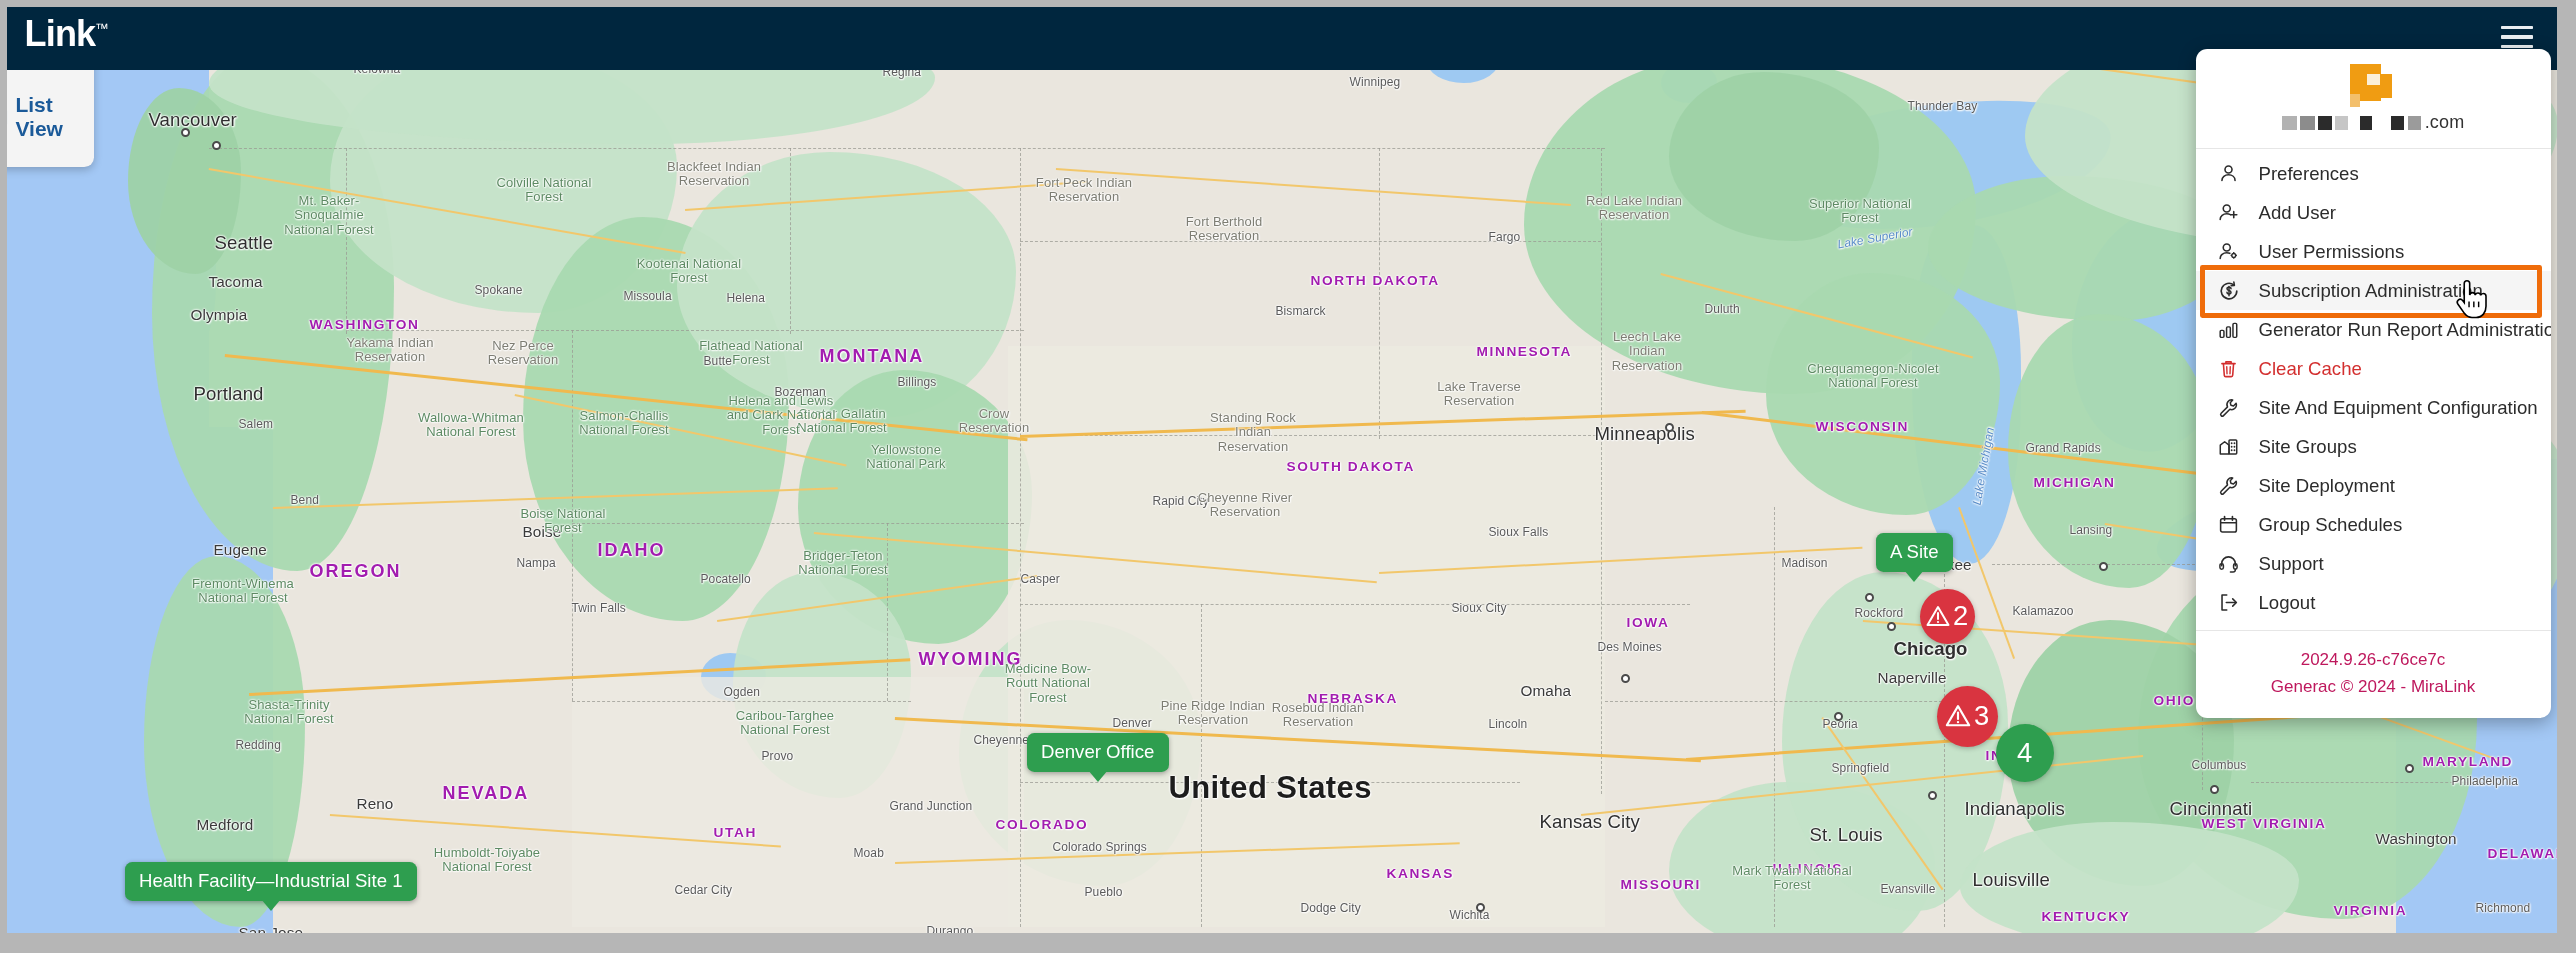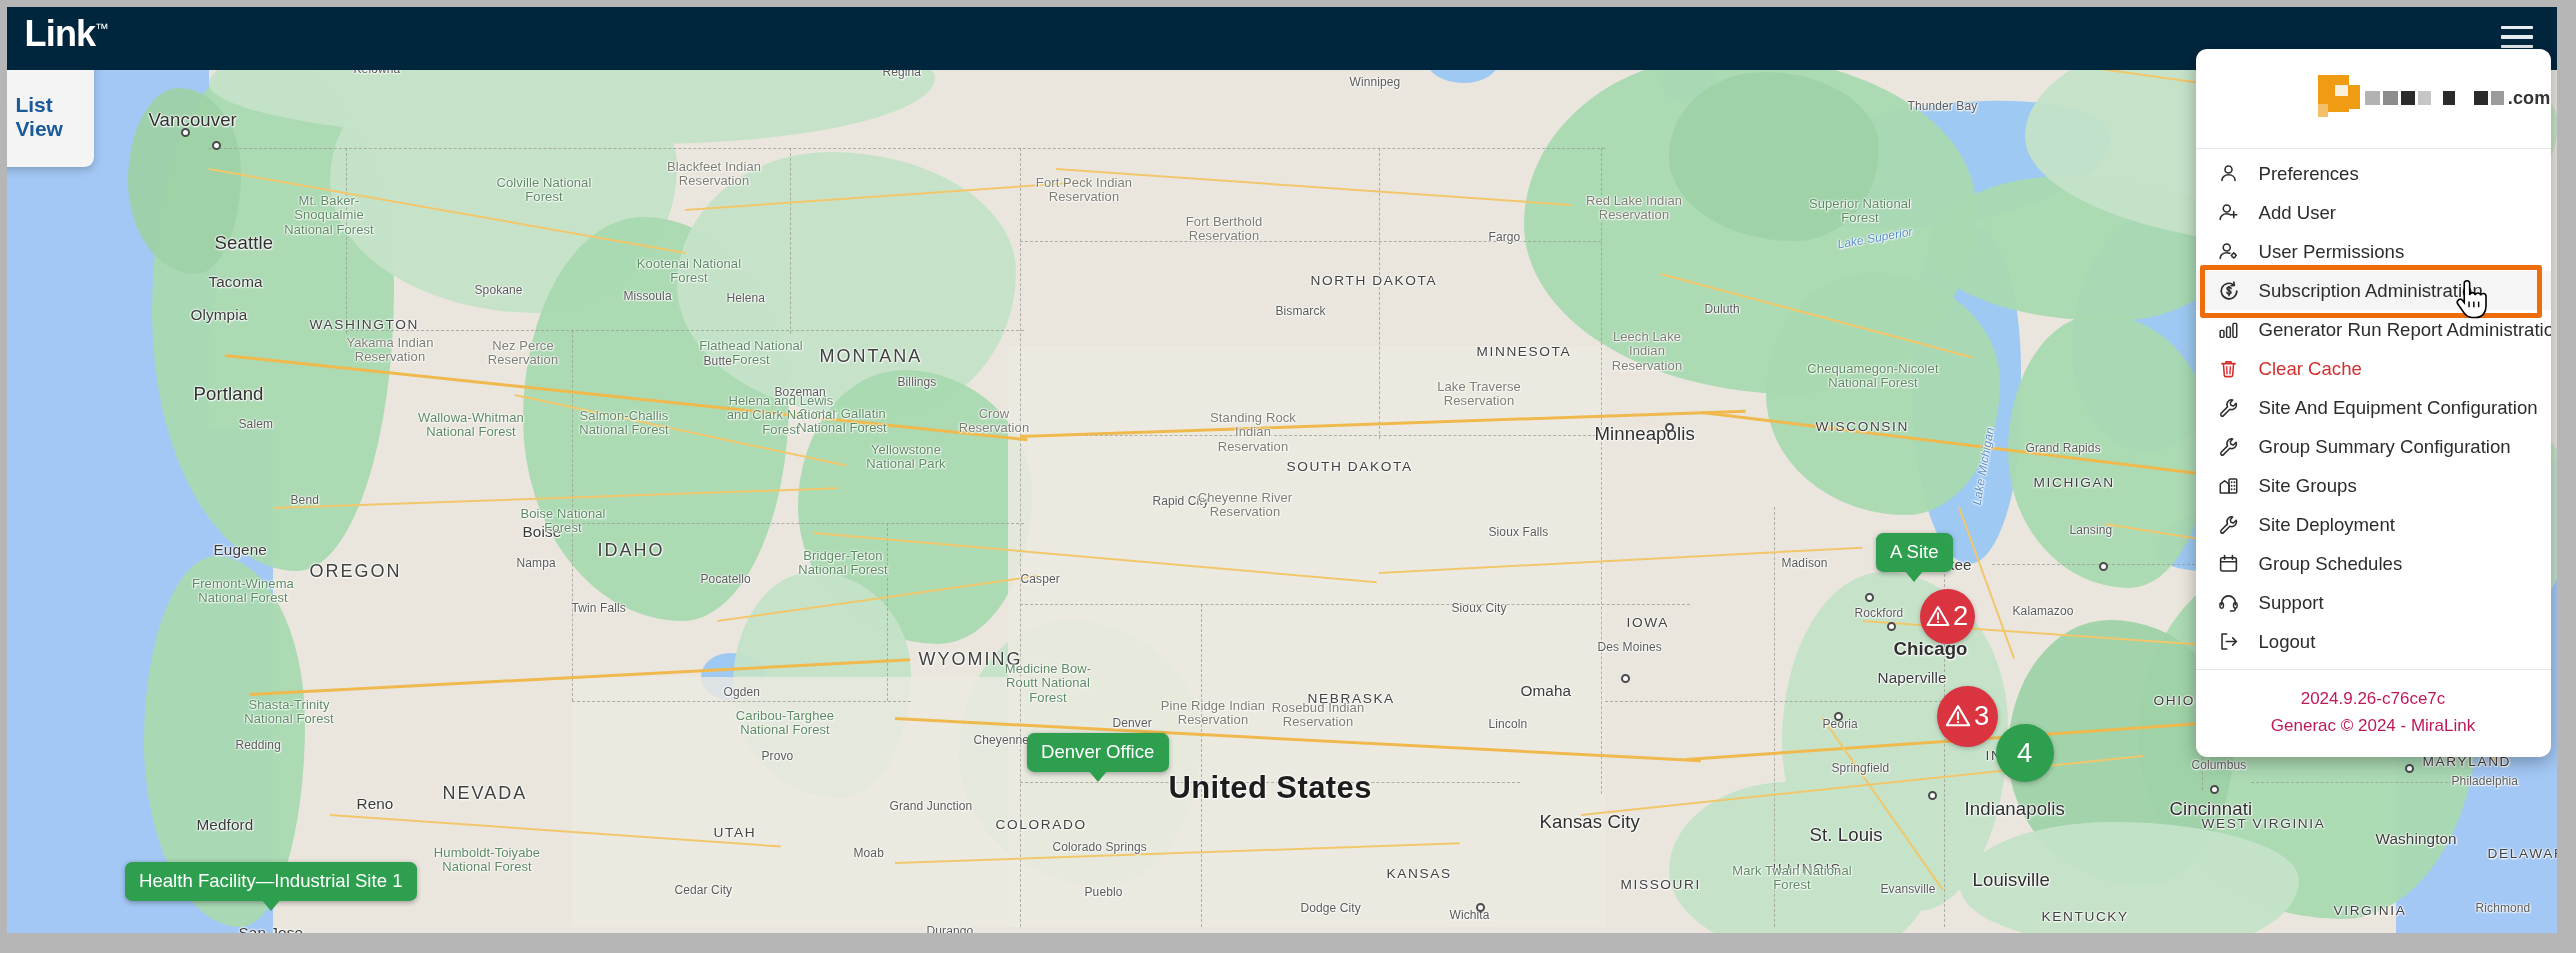--- a/index.html
+++ b/index.html
@@ -83,22 +83,22 @@
     position: absolute;
     font-size: 15.3px;
     color: #3a3a3a;
     white-space: nowrap;
     text-shadow: 0 0 2.4px #fff, 0 0 2.4px #fff, 0 0 1.6px #fff, 0.8px 0.8px 1.6px #fff;
     letter-spacing: 0.1px;
   }
   .place.big { font-size: 18.6px; color: #2f2f2f; }
   .place.small { font-size: 12px; color: #5a5a5a; }
   .place.state {
-    font-size: 18px; color: #404040;
-    letter-spacing: 2px; font-weight: 400; text-align: right;
+    font-size: 18px; color: #a21caf;
+    letter-spacing: 2px; font-weight: 700; text-align: right;
   }
   .place.state.sm { font-size: 13.7px; letter-spacing: 1.6px; }
   .place.forest {
     font-size: 13px; color: #5d8a63;
     text-align: center; line-height: 1.15;
     white-space: pre-line;
   }
   .place.water { color: #5b8ec9; font-size: 12px; font-style: italic; }
   .place.country {
     font-size: 31px; font-weight: bold; color: #1d1d1d;
@@ -176,25 +176,24 @@
     background: #ffffff;
     border-radius: 11.3px;
     box-shadow: 0 4.8px 18px rgba(0,0,0,.30);
     z-index: 60;
     overflow: hidden;
     padding-bottom: 3.2px;
   }
   #menu-brand {
     height: 100px;
     display: flex;
-    flex-direction: row;
+    flex-direction: column;
     align-items: center;
-    justify-content: flex-end;
+    justify-content: center;
     border-bottom: 0.8px solid #e6e6e6;
-    font-weight: bold;
   }
   #menu-logo {
     position: relative;
     width: 47px; height: 44px;
     margin-bottom: 5.6px;
   }
   #menu-logo i {
     position: absolute;
     display: block;
     background: #f09c12;
@@ -741,28 +740,20 @@
 
         <div class="menu-item">
           <span class="mi-icon">
             <svg width="21" height="21" viewBox="0 0 24 24">
                 <path d="M16.8 3.4a5.4 5.4 0 0 0-5.9 7.9L3.6 18.6a1.9 1.9 0 0 0 2.7 2.7l7.3-7.3a5.4 5.4 0 0 0 7.1-6.8l-3 3-2.9-.8-.8-2.9 2.8-3z" fill="none" stroke="#2c2c2c" stroke-width="1.7" stroke-linejoin="round"></path>
               </svg>
           </span>
           <span>Site And Equipment Configuration</span>
         </div>
 
-        <div class="menu-item">
-          <span class="mi-icon">
-            <svg width="21" height="21" viewBox="0 0 24 24">
-                <path d="M16.8 3.4a5.4 5.4 0 0 0-5.9 7.9L3.6 18.6a1.9 1.9 0 0 0 2.7 2.7l7.3-7.3a5.4 5.4 0 0 0 7.1-6.8l-3 3-2.9-.8-.8-2.9 2.8-3z" fill="none" stroke="#2c2c2c" stroke-width="1.7" stroke-linejoin="round"></path>
-              </svg>
-          </span>
-          <span>Group Summary Configuration</span>
-        </div>
 
         <div class="menu-item">
           <span class="mi-icon">
             <svg width="21" height="21" viewBox="0 0 24 24">
                 <path d="M2.6 20.5V10.4L7.6 6.6l5 3.8v10.1z" fill="none" stroke="#2c2c2c" stroke-width="1.7" stroke-linejoin="round"></path>
                 <rect x="12.6" y="4.5" width="8.8" height="16" rx="1" fill="none" stroke="#2c2c2c" stroke-width="1.7"></rect>
                 <circle cx="15.6" cy="8.3" r="1.05" fill="#2c2c2c"></circle>
                 <circle cx="18.8" cy="8.3" r="1.05" fill="#2c2c2c"></circle>
                 <circle cx="15.6" cy="12.3" r="1.05" fill="#2c2c2c"></circle>
                 <circle cx="18.8" cy="12.3" r="1.05" fill="#2c2c2c"></circle>

